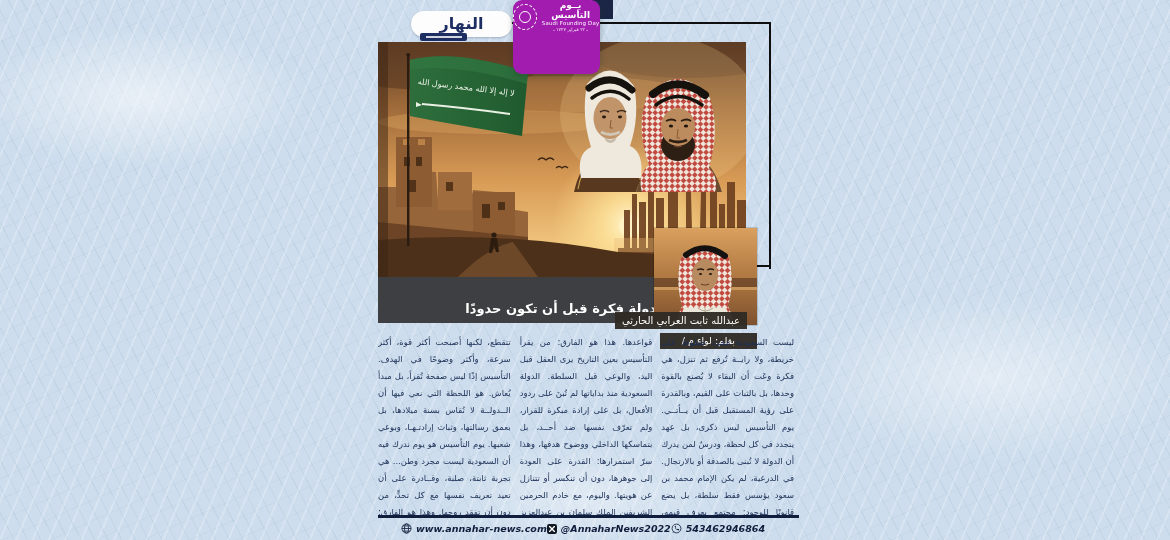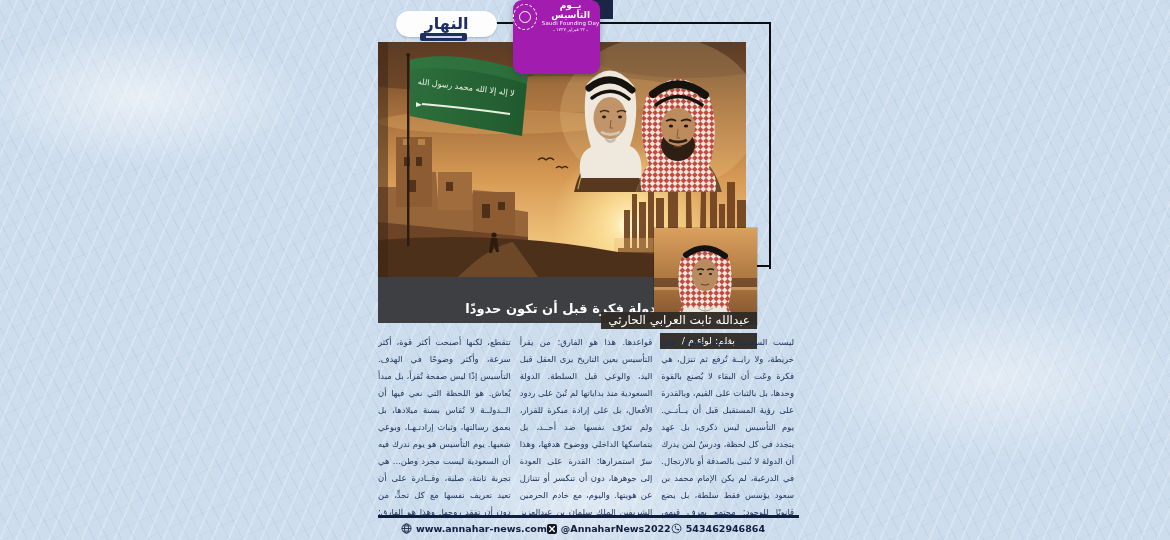--- a/index.html
+++ b/index.html
@@ -15,21 +15,21 @@
       repeating-linear-gradient(156deg, rgba(186,208,223,.35) 0 1px, transparent 1px 19px),
       #cddded;
   }
   #page{position:relative;width:1170px;height:540px;}
   .abs{position:absolute;}
 
   
   .frame{left:490px;top:22px;width:279px;height:245px;border-top:2px solid #0e0e10;border-right:2px solid #0e0e10;}
   .frame-notch{left:746px;top:265px;width:24px;height:2px;background:#0e0e10;}
   .navy-box{left:592px;top:0;width:21px;height:19px;background:#1b2646;}
-  .logo-box{left:396px;top:11px;width:101px;height:26px;background:#fdfdfd;border-radius:13px;
+  .logo-box{left:411px;top:11px;width:101px;height:26px;background:#fdfdfd;border-radius:13px;
     display:flex;align-items:center;justify-content:center;box-shadow:0 1px 2px rgba(30,50,90,.25);}
   .logo-text{color:#1d2e63;font-weight:bold;font-size:16px;line-height:1;}
   .logo-strip{left:420px;top:33px;width:47px;height:8px;background:#1d2e63;border-radius:2px;
     display:flex;align-items:center;justify-content:center;}
   .logo-strip i{display:block;width:36px;height:1.5px;background:rgba(255,255,255,.8);}
 
   .badge{left:513px;top:0;width:87px;height:74px;background:#a21caf;border-radius:9px;
     box-shadow:0 3px 6px rgba(40,60,40,.35);display:flex;align-items:flex-start;justify-content:center;
     padding-bottom:24px;box-sizing:border-box;}
   .badge-inner{display:flex;flex-direction:row;align-items:center;gap:4px;direction:rtl;}
@@ -48,33 +48,33 @@
   
   .title-bar{left:378px;top:277px;width:368px;height:46px;background:rgba(56,56,58,.96);
     direction:rtl;box-sizing:border-box;padding:5px 12px 0 0;color:#fff;text-align:right;}
   .title-line1{font-size:13.5px;font-weight:bold;line-height:18px;}
   .title-line2{font-size:13px;font-weight:bold;line-height:18px;}
 
   
   .author-photo{left:654px;top:228px;width:103px;height:97px;overflow:hidden;box-shadow:0 0 0 .5px rgba(0,0,0,.3);}
   .byline1{right:413px;top:296px;height:16px;background:rgba(48,43,36,.96);color:#fff;
     font-size:9.5px;line-height:16px;padding:0 22px;direction:rtl;margin-top:37px;}
-  .byline2{right:413px;top:312px;height:17px;background:rgba(48,43,36,.96);color:#fff;
-    font-size:12px;line-height:17px;padding:0 7px;direction:rtl;}
+  .byline2{right:423px;top:312px;height:17px;background:rgba(48,43,36,.96);color:#fff;
+    font-size:10px;line-height:17px;padding:0 7px;direction:rtl;}
 
   
   .columns{left:378px;top:334px;width:416px;height:181px;display:flex;gap:9px;direction:rtl;}
   .col{flex:1;font-size:8.45px;line-height:17px;color:#1c3057;text-align:justify;
     font-weight:500;direction:rtl;overflow:hidden;}
 
   
   .footer-rule{left:378px;top:515px;width:421px;height:3px;background:#111d3c;}
   .footer{left:378px;top:519px;width:421px;height:19px;display:flex;align-items:center;
     justify-content:space-between;box-sizing:border-box;padding-left:23px;padding-right:52px;
-    color:#111d3c;font-size:9.5px;font-weight:600;}
+    color:#111d3c;font-size:9.5px;font-weight:600;font-style:italic;}
   .footer-item{display:flex;align-items:center;gap:4px;white-space:nowrap;}
   .footer-item svg{display:block;}
 </style>
 </head>
 <body>
 
 <div id="page">
 
   <div class="abs frame"></div>
   <div class="abs frame-notch"></div>

